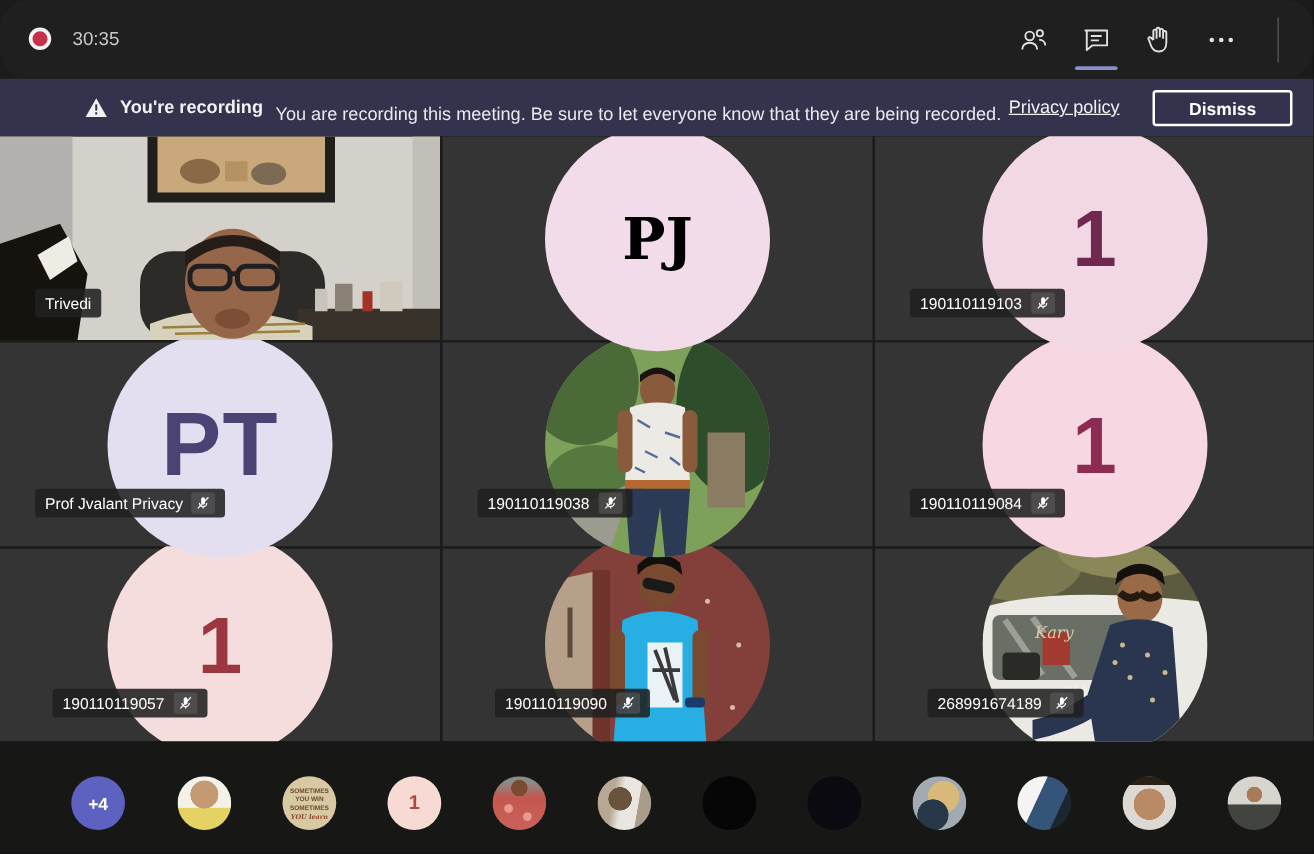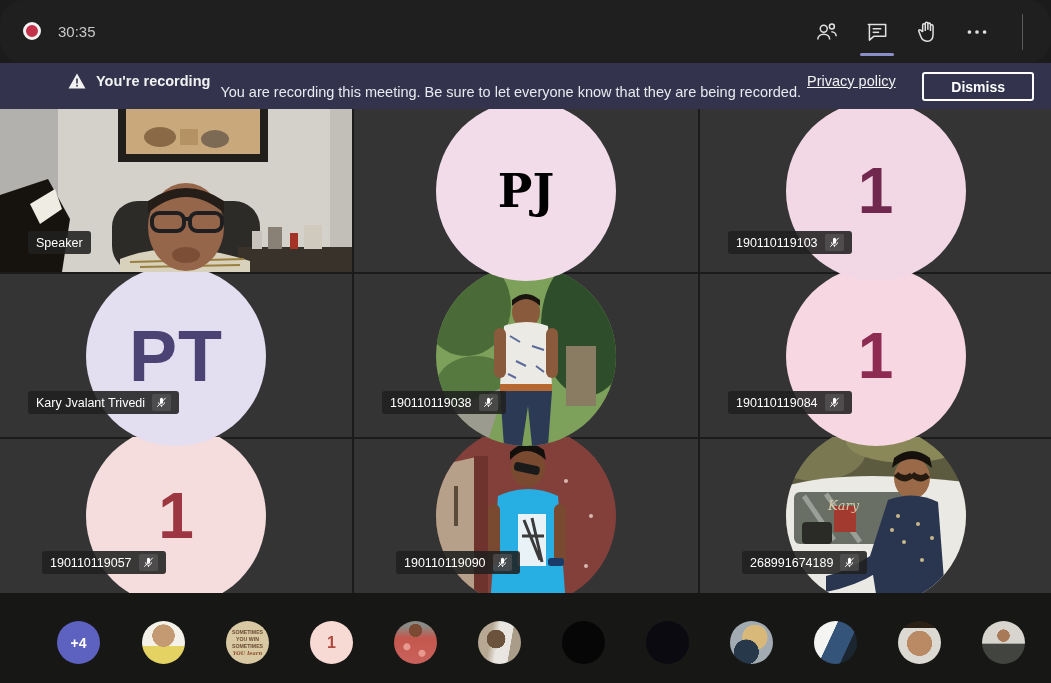--- a/index.html
+++ b/index.html
@@ -18,21 +18,21 @@
   .tb-btn{ position:relative; width:26px; height:26px; display:flex;
            align-items:center; justify-content:center; cursor:pointer; }
   .tb-btn svg{ stroke:#e0e0e0; fill:none; stroke-width:1.4; }
   .tab-underline{ position:absolute; left:-4px; bottom:-11px; width:34px; height:3px;
                   border-radius:2px; background:#8b8fc7; }
   .tb-divider{ width:1px; height:36px; background:#5a5a5a; margin-left:8px; }
 
   
   .banner{ position:absolute; left:0; top:63px; width:1051px; height:46px;
            background:#33334d; display:flex; align-items:center; color:#f2f2f2; }
-  .banner-inner{ display:flex; margin-left:68px; font-size:14.5px; }
+  .banner-inner{ display:flex; align-items:center; margin-left:68px; font-size:14.5px; }
   .warn-icon{ margin-right:10px; display:flex; }
   .banner-title{ font-weight:bold; margin-right:10px; white-space:nowrap; }
   .banner-msg{ color:#e9e9ef; margin-right:6px; white-space:nowrap;margin-top:11px; }
   .banner-link{ color:#f2f2f2; text-decoration:underline; cursor:pointer; white-space:nowrap; }
   .dismiss-btn{ position:absolute; right:17px; top:9px; height:29px; padding:0 27px;
                 background:transparent; border:2px solid #ffffff; border-radius:3px;
                 color:#fff; font-weight:bold; font-size:14px; cursor:pointer;
                 font-family:"Liberation Sans", sans-serif; }
 
   
@@ -173,21 +173,21 @@
           <path d="M130 153 L244 150 M140 158 L240 156" stroke="#9a7f3f" stroke-width="2" fill="none"></path>
           <ellipse cx="186" cy="118" rx="38" ry="44" fill="#96664a"></ellipse>
           <path d="M148 104 Q186 72 224 104 L224 92 Q186 66 148 92 Z" fill="#241d18"></path>
           <rect x="152" y="104" width="32" height="18" rx="7" fill="none" stroke="#1f1f22" stroke-width="4"></rect>
           <rect x="190" y="104" width="32" height="18" rx="7" fill="none" stroke="#1f1f22" stroke-width="4"></rect>
           <line x1="184" y1="110" x2="190" y2="110" stroke="#1f1f22" stroke-width="4"></line>
           <ellipse cx="186" cy="146" rx="14" ry="8" fill="#7d4e36"></ellipse>
         </svg>
       </div>
       <span class="name-pill">
-        <span>Speaker</span>
+        <span>Trivedi</span>
       </span>
     </div>
 
     <div class="tile r1 c2">
       <div class="avatar-circle" style="background-color: rgb(242, 220, 234);">
         <span class="initials-serif" style="color: #000000;">PJ</span>
       </div>
     </div>
 
     <div class="tile r1 c3">
@@ -207,21 +207,21 @@
             </svg>
         </span>
       </span>
     </div>
 
     <div class="tile r2 c1">
       <div class="avatar-circle" style="background-color: rgb(228, 223, 240);">
         <span class="initials-sans" style="color: rgb(76, 67, 117);">PT</span>
       </div>
       <span class="name-pill">
-        <span>Kary Jvalant Trivedi</span>
+        <span>Prof Jvalant Privacy</span>
         <span class="pill-mic">
           <svg width="13" height="13" viewBox="0 0 16 16">
               <g stroke="#fff" stroke-width="1.2" fill="none">
             <rect x="6.1" y="2.3" width="3.8" height="7.2" rx="1.9" fill="#fff" stroke="none"></rect>
             <path d="M4.4 7.8c0 2 1.6 3.6 3.6 3.6s3.6-1.6 3.6-3.6"></path>
             <line x1="8" y1="11.4" x2="8" y2="13.4"></line>
                 <line x1="13.2" y1="2.2" x2="2.8" y2="13.2"></line>
           </g>
             </svg>
         </span>

